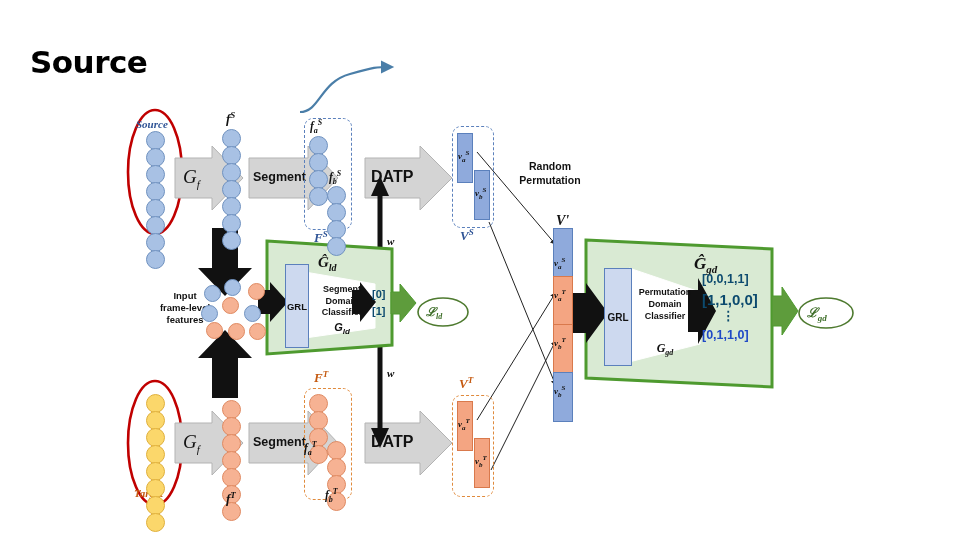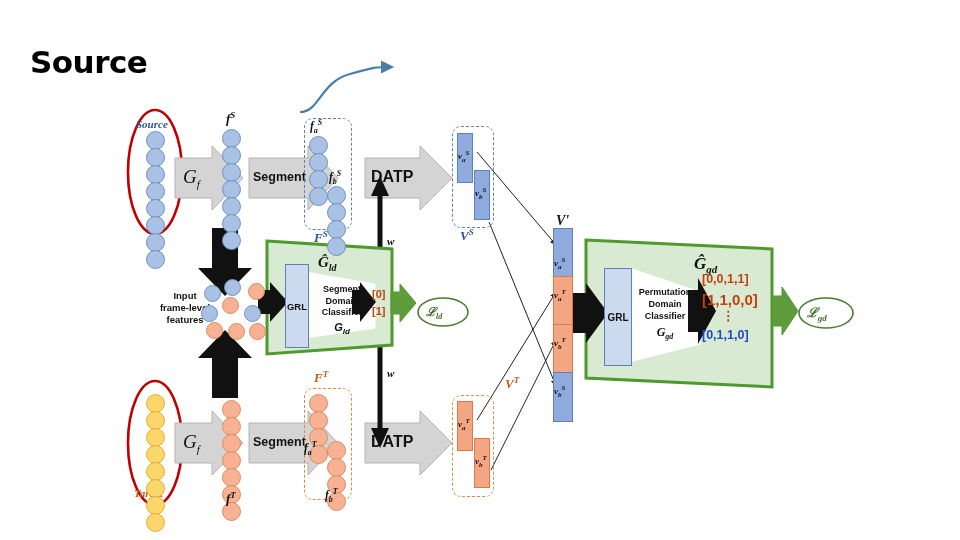--- a/index.html
+++ b/index.html
@@ -46,21 +46,21 @@
   .vbar-org{background:#F4A582;border:1px solid #D9794C;}
 
   .dashbox{position:absolute;border:1.6px dashed #5B80BC;border-radius:9px;}
   .dashbox-org{border-color:#E08A3C;}
 
   .grl{position:absolute;background:#CDD9EF;border:1.2px solid #5B80BC;
        display:flex;align-items:center;justify-content:center;
        font-family:"Liberation Sans",sans-serif;font-weight:bold;color:#111;}
 
   .outlabel{position:absolute;white-space:nowrap;
-     font-family:"Liberation Sans",sans-serif;font-weight:bold;color:#c2410c;}
+     font-family:"Liberation Sans",sans-serif;font-weight:bold;color:#0c4a6e;}
   .outlabel.blue{color:#1F49C6;}
 
   .inputfeat{position:absolute;text-align:center;line-height:1.25;
      font-family:"Liberation Sans",sans-serif;font-weight:bold;
      font-size:9.5px;color:#111;}
 
   .featdot{position:absolute;border-radius:50%;}
 </style>
 </head>
 <body>
@@ -263,21 +263,21 @@
 
   <div class="dashbox dashbox-org" style="left:452px;top:395px;width:40px;height:100px;"></div>
   <div class="vbar vbar-org" style="left:457px;top:401px;width:14px;height:48px;"></div>
   <div class="vbar vbar-org" style="left:474px;top:438px;width:14px;height:48px;"></div>
   <div class="abs lbl lbl-blk" style="left:458px;top:417px;font-size:9px;">
     <span>v</span><sub style="font-size:7px;">a</sub><sup style="font-size:7px;">T</sup>
   </div>
   <div class="abs lbl lbl-blk" style="left:475px;top:454px;font-size:9px;">
     <span>v</span><sub style="font-size:7px;">b</sub><sup style="font-size:7px;">T</sup>
   </div>
-  <div class="abs lbl lbl-org" style="left:459px;top:375px;font-size:13px;margin-left:46px;">
+  <div class="abs lbl lbl-org" style="left:459px;top:375px;font-size:13px;">
     <span>V</span><sup style="font-size:9px;">T</sup>
   </div>
 
   <div class="inputfeat" style="left:148px;top:290px;width:74px;">
     <div>Input</div>
     <div>frame-level</div>
     <div>features</div>
   </div>
   <div>
     <div class="featdot dot-blue" style="left:204px;top:285px;width:15px;height:15px;"></div>
@@ -307,20 +307,25 @@
   </div>
   <div class="outlabel" style="left:372px;top:288px;font-size:11px;">[0]</div>
   <div class="outlabel" style="left:372px;top:305px;font-size:11px;">[1]</div>
   <div class="abs lbl lbl-grn" style="left:426px;top:303px;font-size:12px;">
     
     <span style="font-family:'Liberation Serif',serif;">ℒ</span><sub style="font-size:8px;">ld</sub>
   </div>
   <div class="abs lbl lbl-blk" style="left:387px;top:235px;font-size:11px;">w</div>
   <div class="abs lbl lbl-blk" style="left:387px;top:367px;font-size:11px;">w</div>
 
+  <div class="boxtxt" style="left:498px;top:159px;width:104px;font-size:10.5px;
+              line-height:1.35;text-align:center;">
+    <div>Random</div>
+    <div>Permutation</div>
+  </div>
 
   <div class="abs lbl lbl-blk" style="left:556px;top:213px;font-size:14px;">V'</div>
   <div>
     <div class="vbar vbar-blue" style="left:553px;top:228px;width:18px;height:48px;"></div>
     <div class="vbar vbar-org" style="left:553px;top:276px;width:18px;height:48px;"></div>
     <div class="vbar vbar-org" style="left:553px;top:324px;width:18px;height:48px;"></div>
     <div class="vbar vbar-blue" style="left:553px;top:372px;width:18px;height:48px;"></div>
   </div>
   <div class="abs lbl lbl-blk" style="left:554px;top:256px;font-size:9px;">
     <span>v</span><sub style="font-size:7px;">a</sub><sup style="font-size:7px;">S</sup>
@@ -340,21 +345,21 @@
     <span>Ĝ</span><sub style="font-size:11px;">gd</sub>
   </div>
   <div class="grl" style="left:604px;top:268px;width:26px;height:96px;font-size:10px;">
     <span>GRL</span>
   </div>
   <div class="boxtxt" style="left:632px;top:286px;width:66px;font-size:9px;line-height:1.35;">
     <div>Permutation</div>
     <div>Domain</div>
     <div>Classifier</div>
     <div style="font-family:'Liberation Serif',serif;font-style:italic;font-size:12px;
-                margin-top:2px;">G<sub style="font-size:8px;">gd</sub></div>
+                margin-top:18px;">G<sub style="font-size:8px;">gd</sub></div>
   </div>
 
   <div class="outlabel" style="left:702px;top:272px;font-size:12.5px;">[0,0,1,1]</div>
   <div class="outlabel" style="left:702px;top:291px;font-size:15px;">[1,1,0,0]</div>
   <div class="outlabel" style="left:722px;top:308px;font-size:12.5px;">⋮</div>
   <div class="outlabel blue" style="left:702px;top:328px;font-size:12.5px;">[0,1,1,0]</div>
 
   <div class="abs lbl lbl-grn" style="left:807px;top:303px;font-size:13px;">
     
     <span style="font-family:'Liberation Serif',serif;">ℒ</span><sub style="font-size:9px;">gd</sub>

